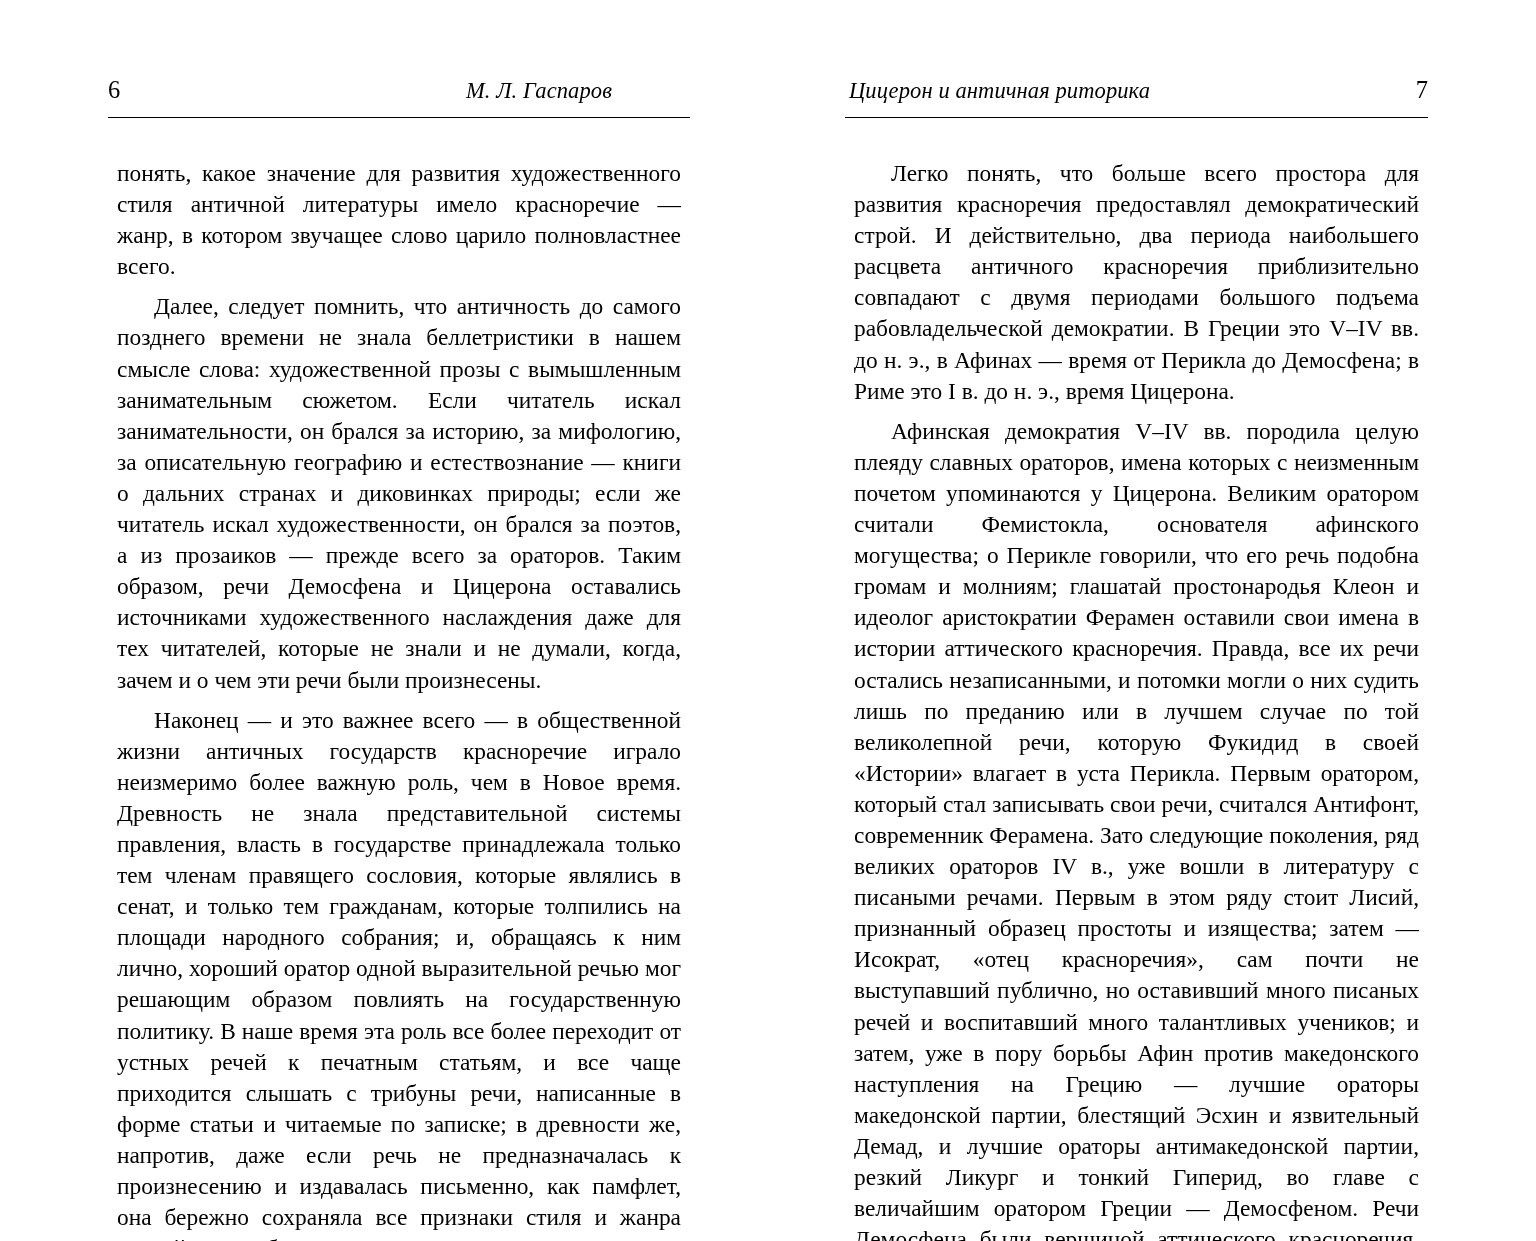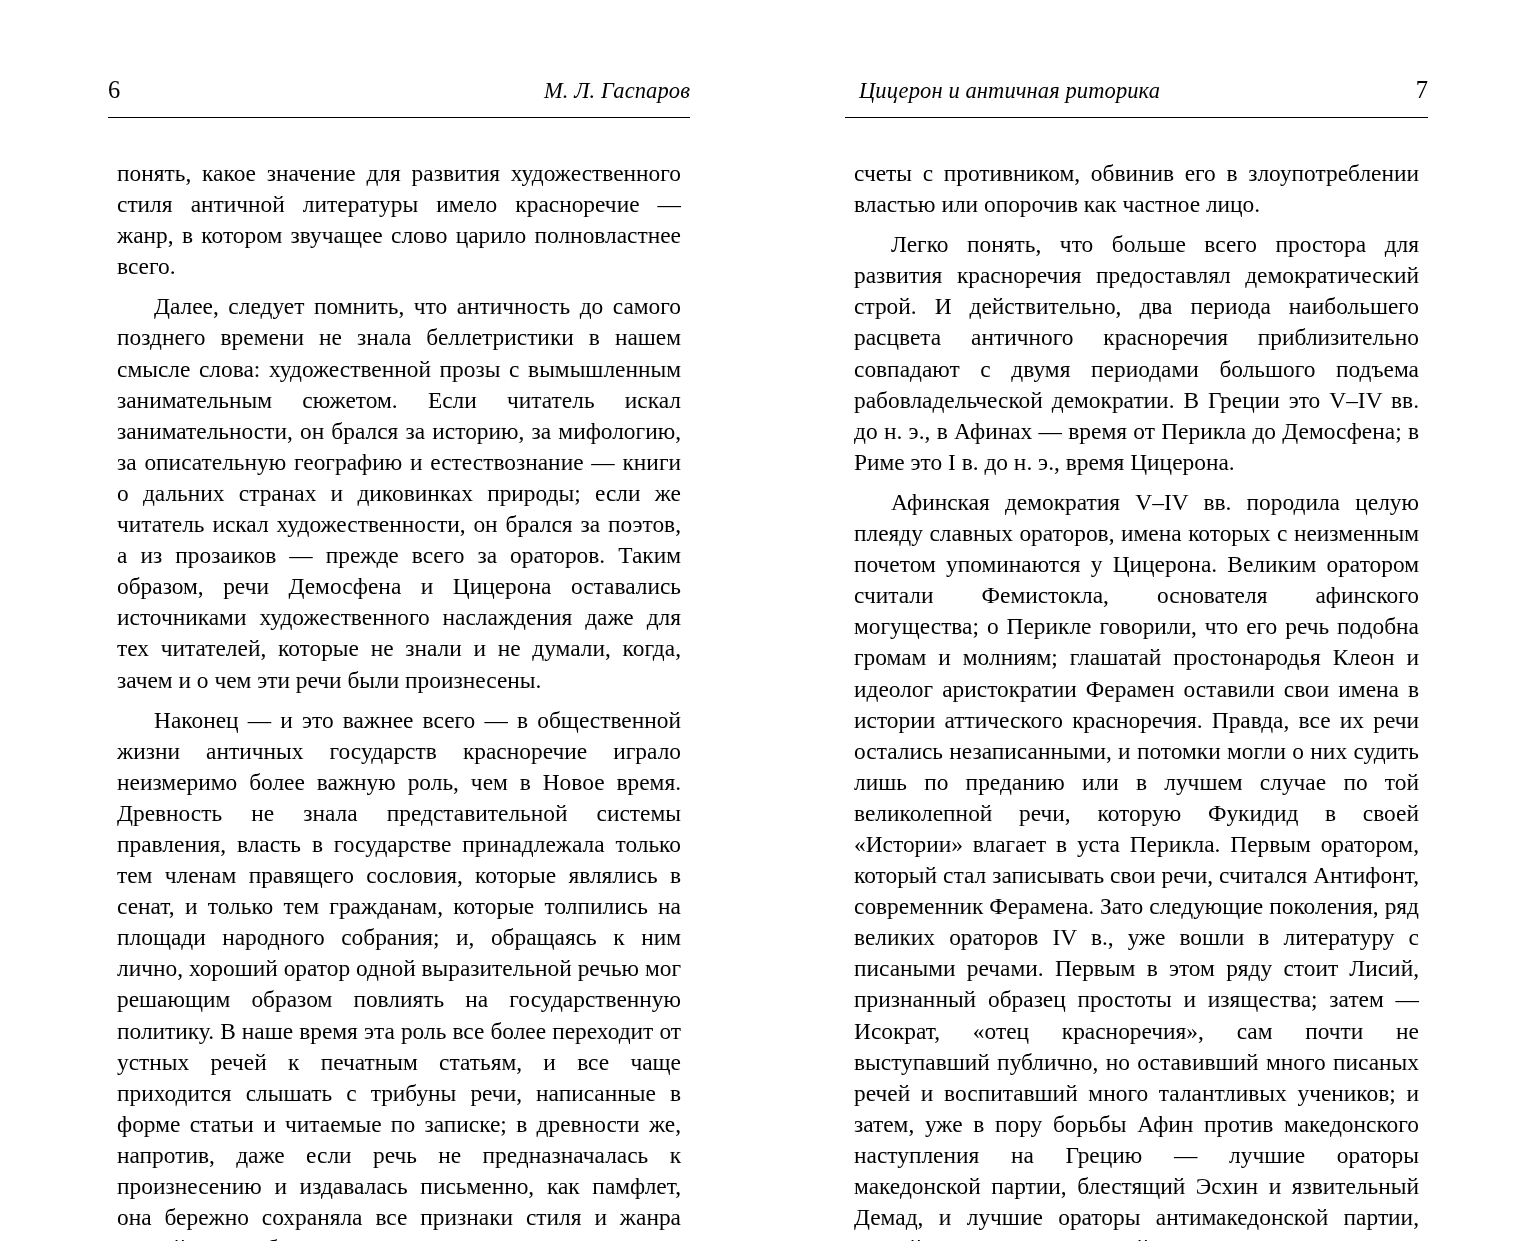--- a/index.html
+++ b/index.html
@@ -55,23 +55,24 @@
   .head-title {
     font-family: "Liberation Serif", "DejaVu Serif", serif;
     font-style: italic;
     font-size: 22.5px;
     line-height: 1;
     letter-spacing: 0.1px;
     white-space: nowrap;
   }
   
   .page-left .running-head .head-title {
+    margin-right: 78px;
   }
   .page-right .running-head .head-title {
-    margin-left: 14px;
+    margin-left: 4px;
     text-align: right;
   }
   .column {
     margin-top: 40px;
     width: 582px;
     text-align: justify;
     text-justify: inter-word;
     font-size: 23.4px;
     line-height: 31.1px;
     hyphens: manual;
@@ -109,19 +110,18 @@
       <p>Наконец — и это важнее всего — в общественной жизни античных государств красноречие играло неизмеримо более важную роль, чем в Новое время. Древность не знала представительной системы правления, власть в государстве принадлежала только тем членам правящего сословия, которые являлись в сенат, и только тем гражданам, которые толпились на площади народного собрания; и, обращаясь к ним лично, хороший оратор одной выразительной речью мог решающим образом повлиять на государственную политику. В наше время эта роль все более переходит от устных речей к печатным статьям, и все чаще приходится слышать с трибуны речи, написанные в форме статьи и читаемые по записке; в древности же, напротив, даже если речь не предназначалась к произнесению и издавалась письменно, как памфлет, она бережно сохраняла все признаки стиля и жанра устной речи. Общественную роль играли не только речи в сенате и в народном собрании — «совещательные», по античной терминологии, — но и речи торжественные и судебные. Торжественные речи на празднестве или чествовании очень часто выливались в декларацию политической программы, а судебные речи обычно использовались, чтобы свести политические</p>
     </div>
   </div>
 
   <div class="page page-right">
     <div class="running-head">
       <span class="head-title">Цицерон и античная риторика</span>
       <span class="folio">7</span>
     </div>
     <div class="column">
-      <p class="no-indent">счеты с противником, обвинив его в злоупотреблении властью или опорочив как частное лицо.</p>
       <p>Легко понять, что больше всего простора для развития красноречия предоставлял демократический строй. И действительно, два периода наибольшего расцвета античного красноречия приблизительно совпадают с двумя периодами большого подъема рабовладельческой демократии. В Греции это V–IV вв. до н. э., в Афинах — время от Перикла до Демосфена; в Риме это I в. до н. э., время Цицерона.</p>
       <p>Афинская демократия V–IV вв. породила целую плеяду славных ораторов, имена которых с неизменным почетом упоминаются у Цицерона. Великим оратором считали Фемистокла, основателя афинского могущества; о Перикле говорили, что его речь подобна громам и молниям; глашатай простонародья Клеон и идеолог аристократии Ферамен оставили свои имена в истории аттического красноречия. Правда, все их речи остались незаписанными, и потомки могли о них судить лишь по преданию или в лучшем случае по той великолепной речи, которую Фукидид в своей «Истории» влагает в уста Перикла. Первым оратором, который стал записывать свои речи, считался Антифонт, современник Ферамена. Зато следующие поколения, ряд великих ораторов IV в., уже вошли в литературу с писаными речами. Первым в этом ряду стоит Лисий, признанный образец простоты и изящества; затем — Исократ, «отец красноречия», сам почти не выступавший публично, но оставивший много писаных речей и воспитавший много талантливых учеников; и затем, уже в пору борьбы Афин против македонского наступления на Грецию — лучшие ораторы македонской партии, блестящий Эсхин и язвительный Демад, и лучшие ораторы антимакедонской партии, резкий Ликург и тонкий Гиперид, во главе с величайшим оратором Греции — Демосфеном. Речи Демосфена были вершиной аттического красноречия, преклонение перед его гением было всеобщим: Цицерон считал его речи совершенством, Квинтилиан называл его</p>
     </div>
   </div>
 
 </div>
 
 </body></html>

